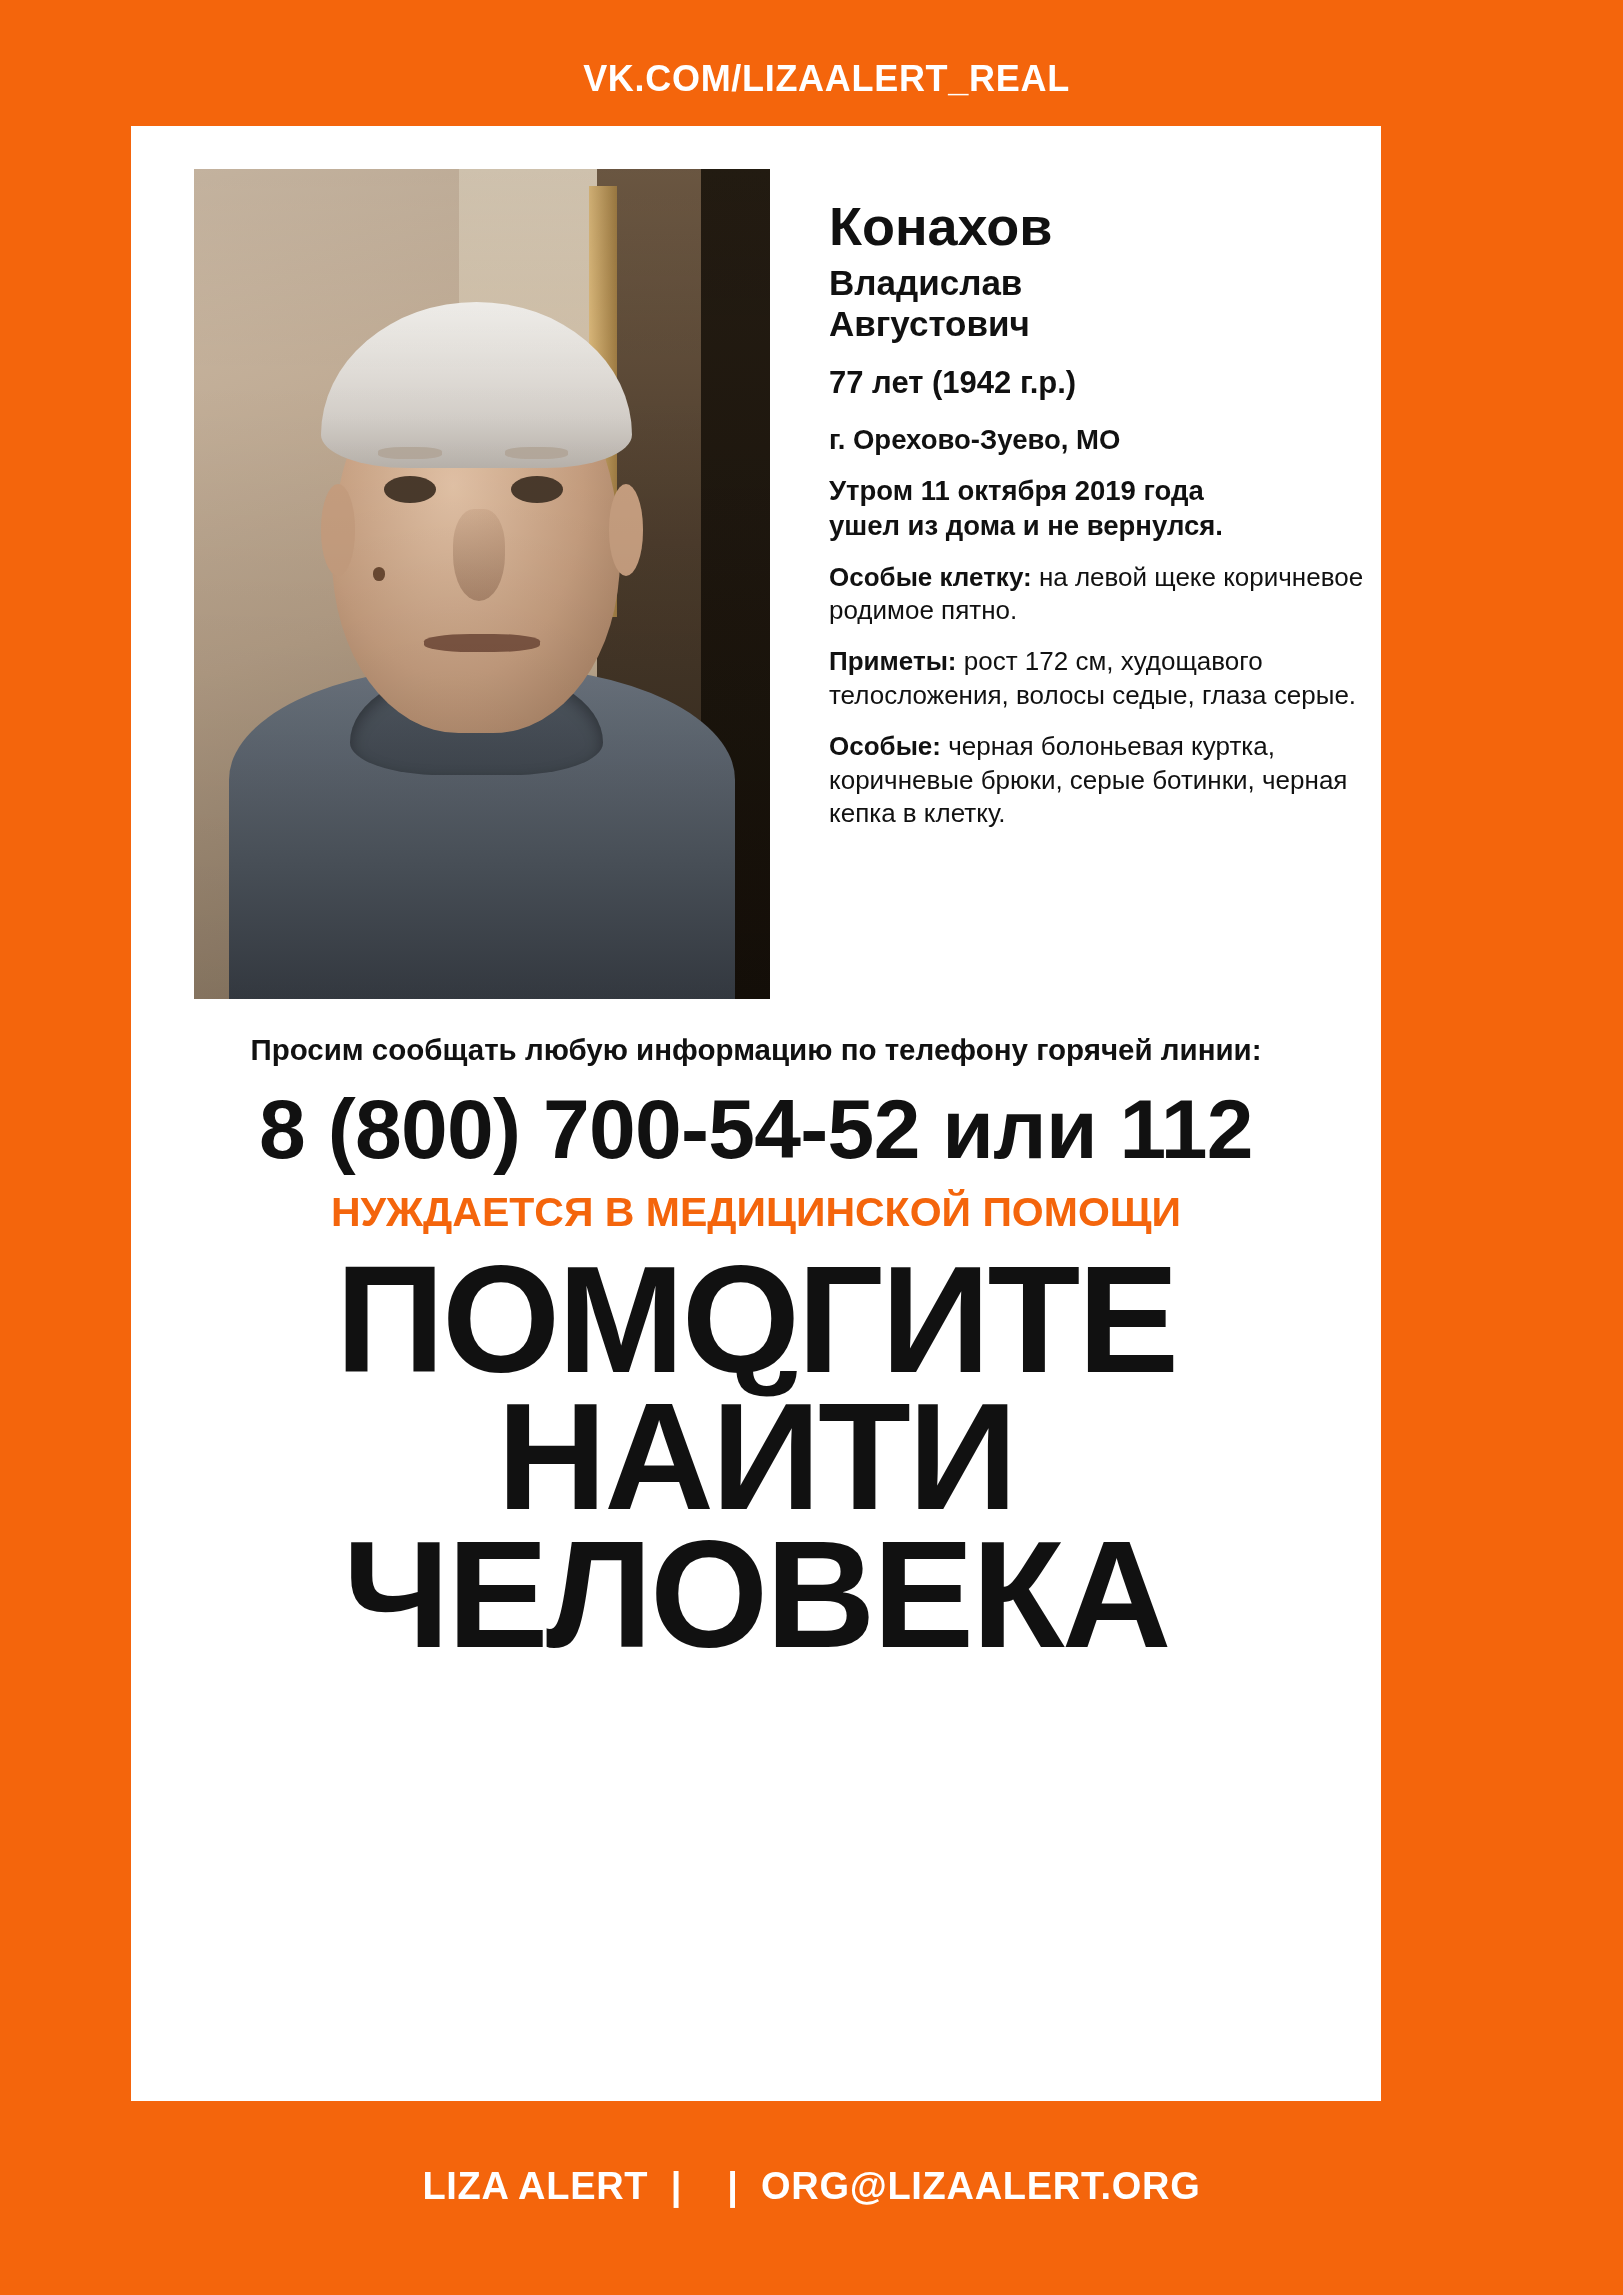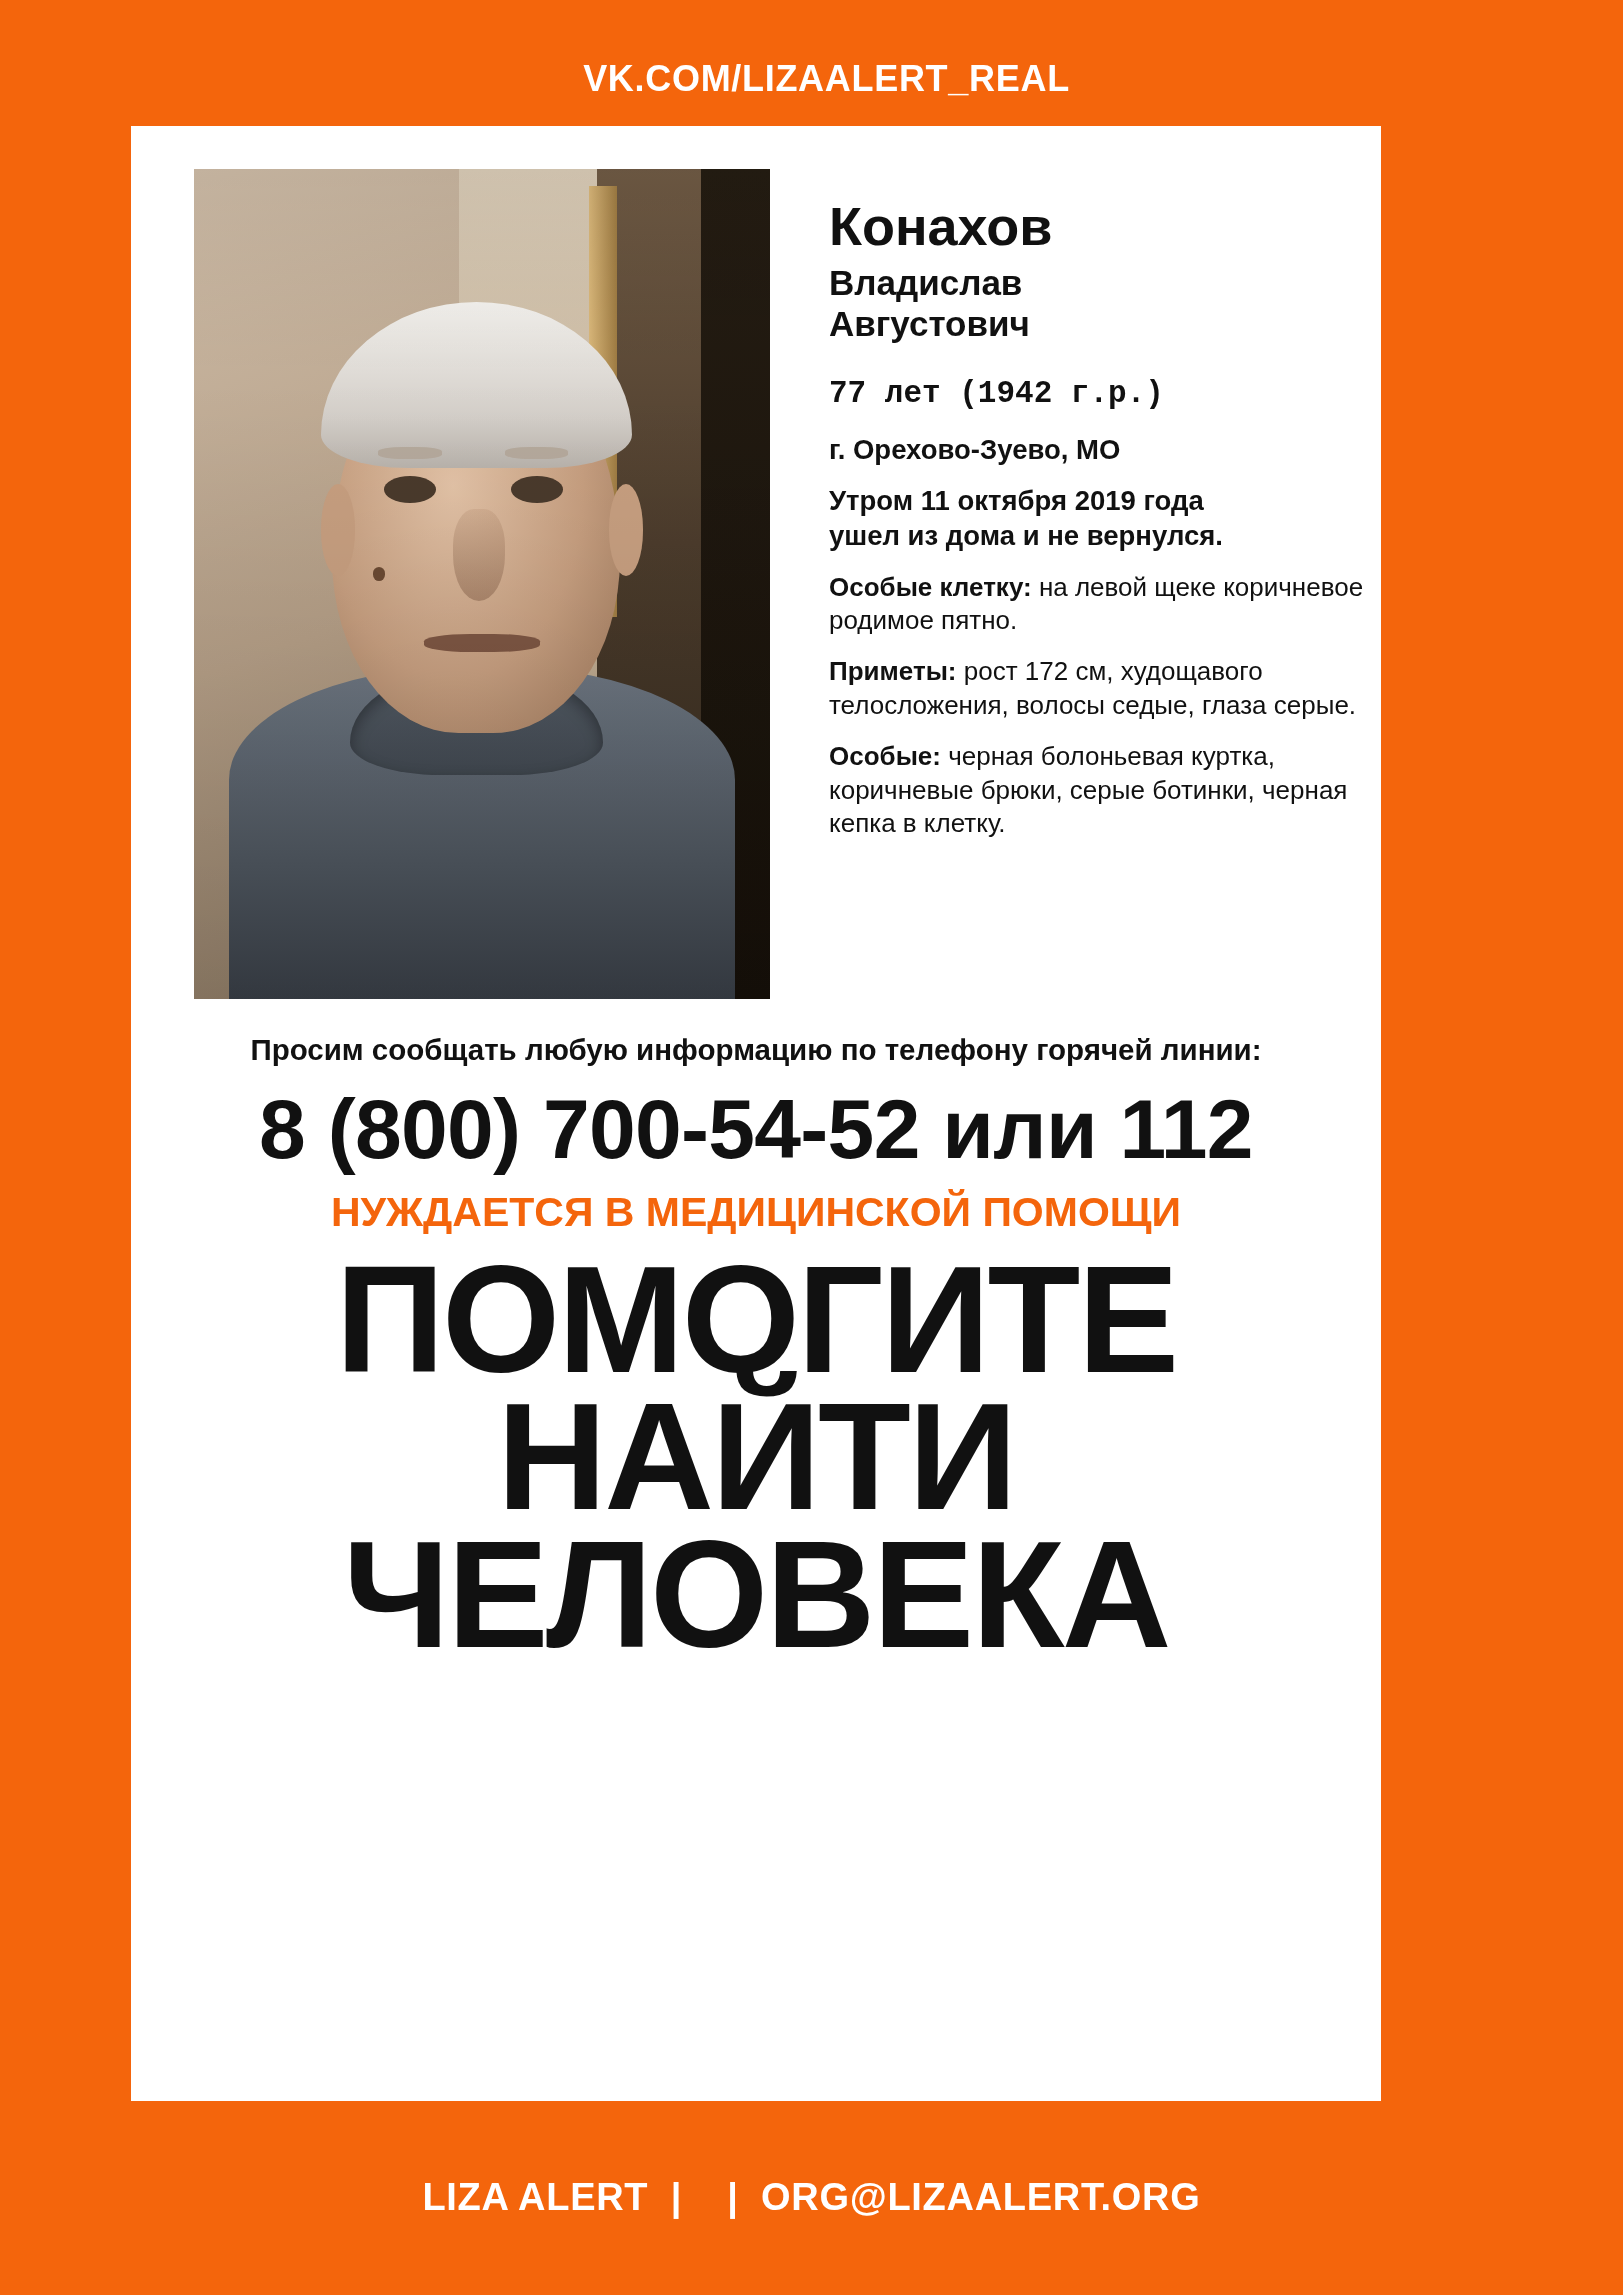--- a/index.html
+++ b/index.html
@@ -196,22 +196,21 @@
     margin-bottom: 7.9px;
   }
   .name-first, .name-patr {
     font-size: 35px;
     font-weight: bold;
     line-height: 1.18;
   }
   .age {
     font-size: 31px;
     font-weight: bold;
-    margin-top: 31px;
-    font-family: Liberation Mono, monospace;
+    margin-top: 20px;
   }
   .city {
     font-size: 27.5px;
     font-weight: bold;
     margin-top: 23.6px;
   }
   .circumstance {
     font-size: 27.5px;
     font-weight: bold;
     margin-top: 17px;
@@ -259,21 +258,21 @@
   .volunteers {
     text-align: center;
     font-size: 48px;
     font-weight: bold;
     color: #F4650C;
     margin-top: 23.6px;
   }
   .footer {
     position: absolute;
     left: 0;
-    bottom: 1px;
+    bottom: 12px;
     width: 100%;
     height: 194px;
     display: flex;
     align-items: center;
     justify-content: center;
     color: #ffffff;
     font-size: 38px;
     font-weight: bold;
     letter-spacing: 0.7px;
   }

